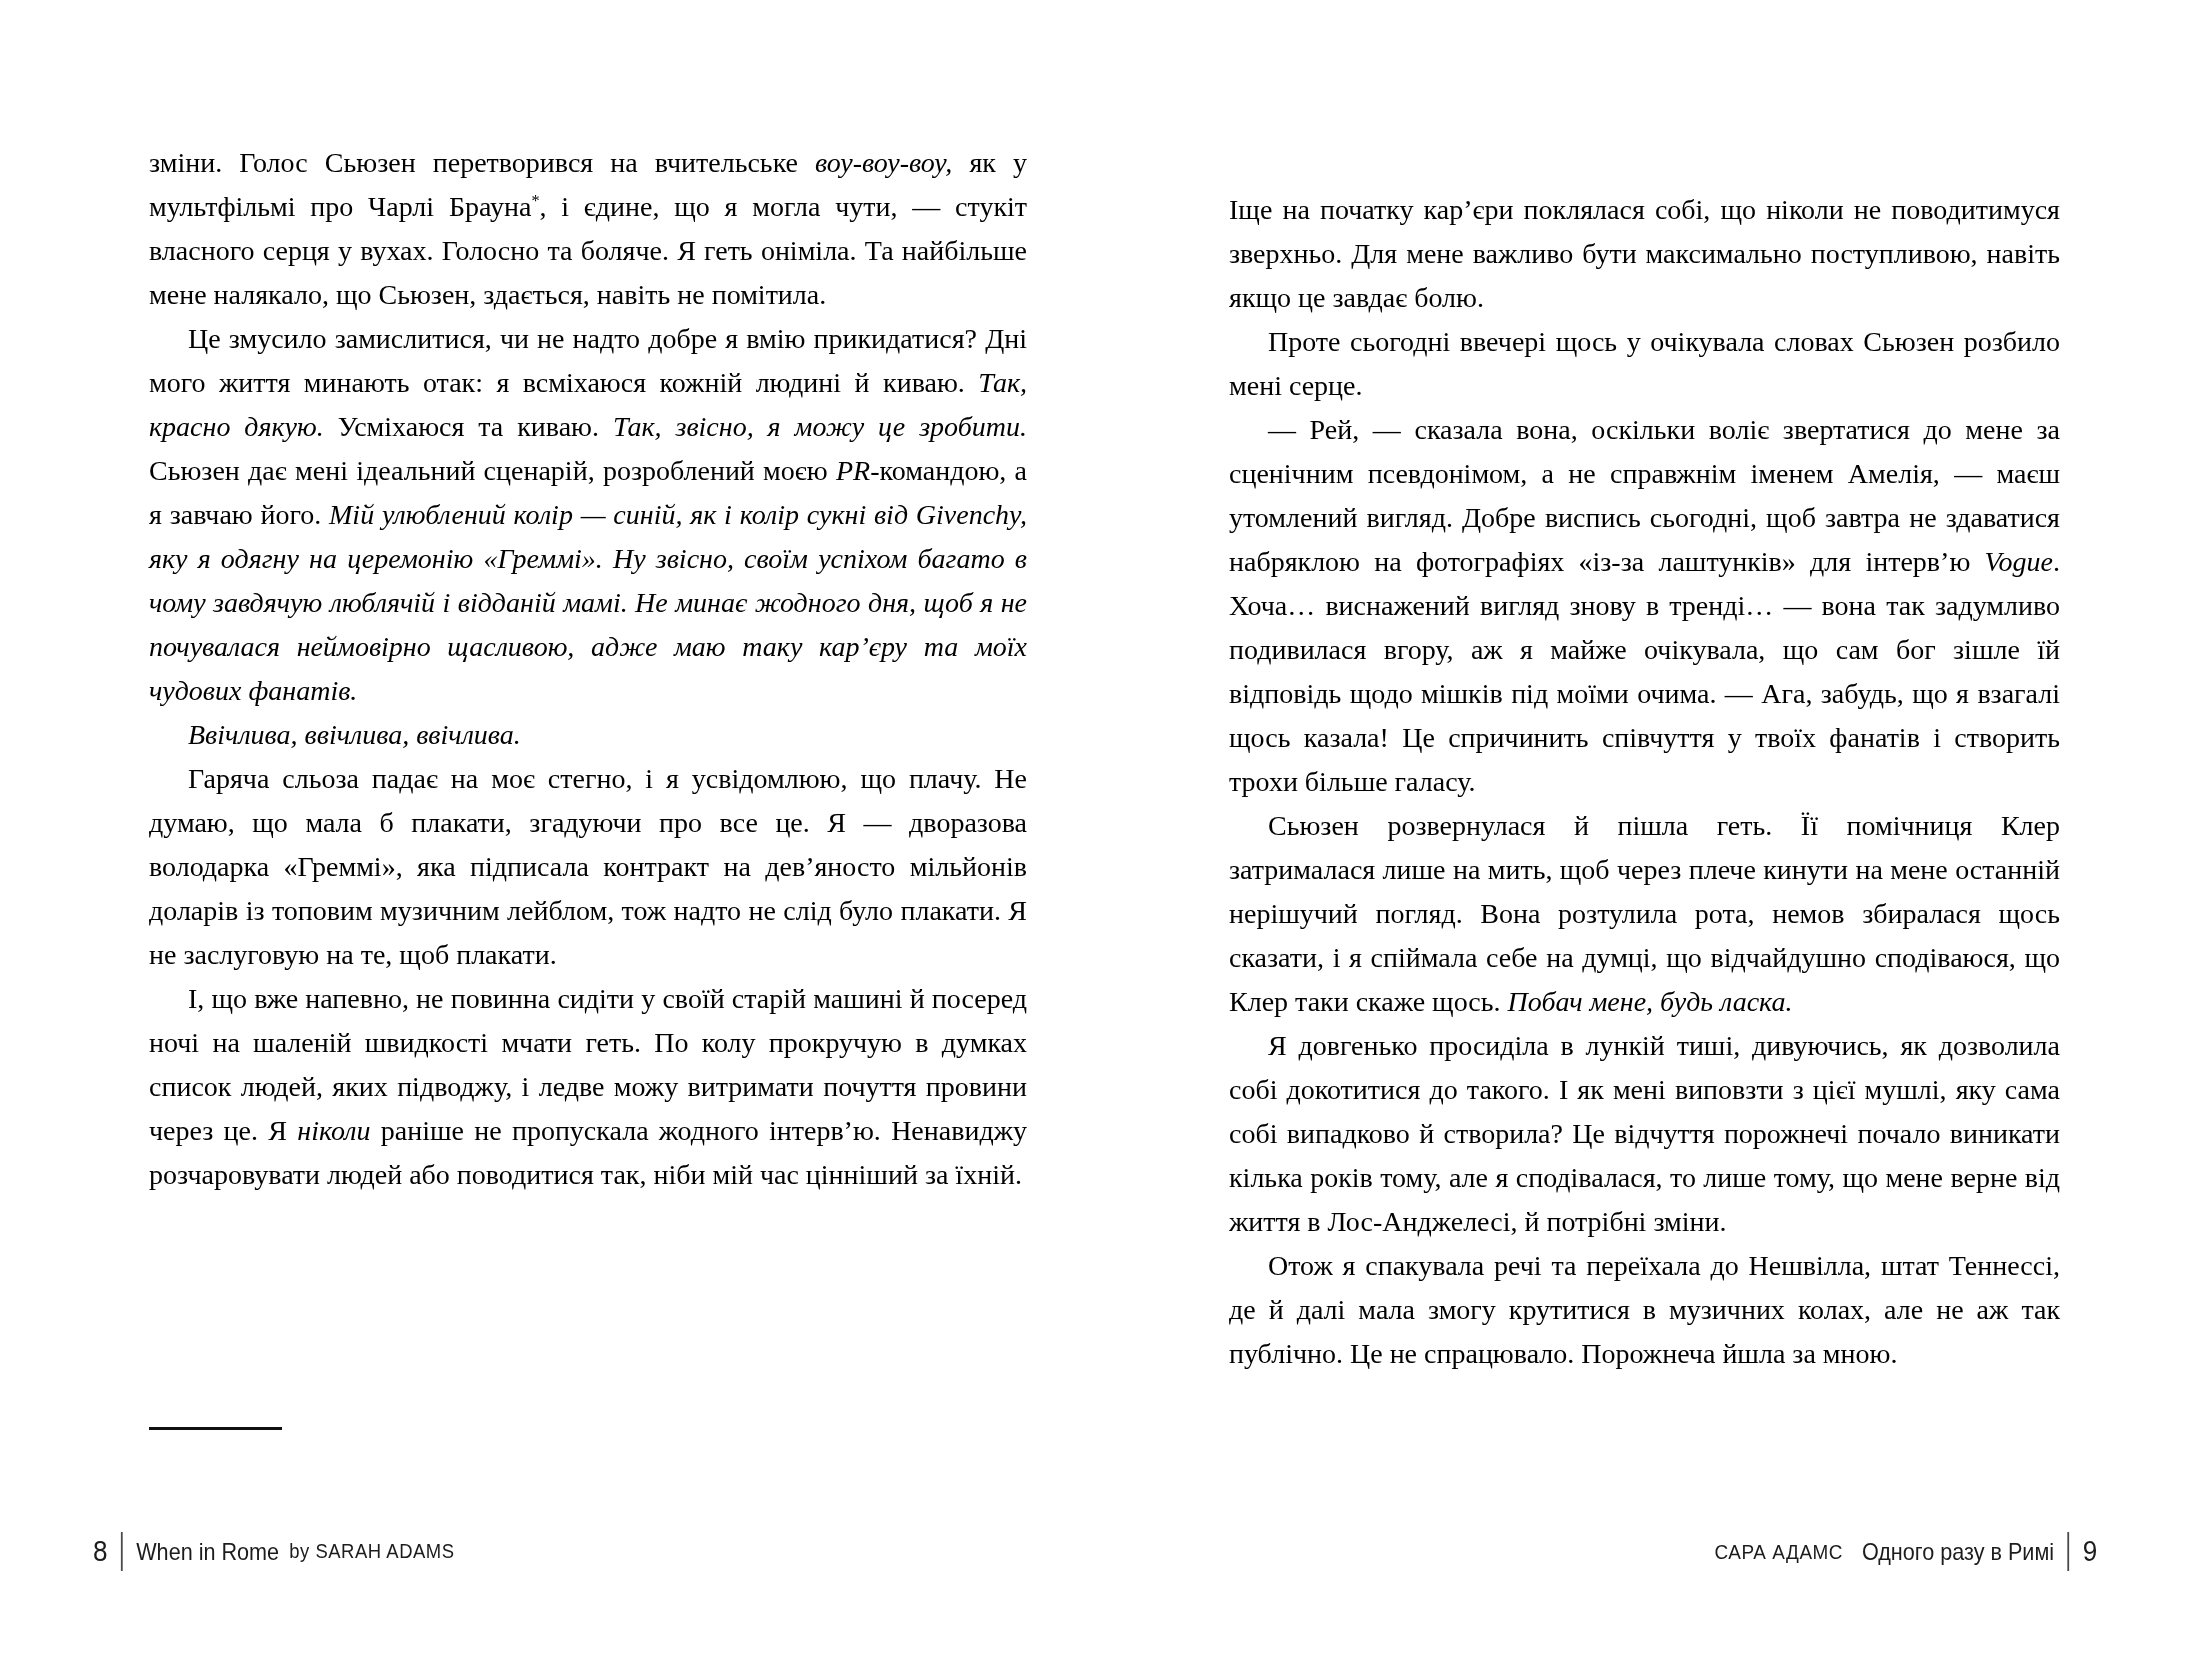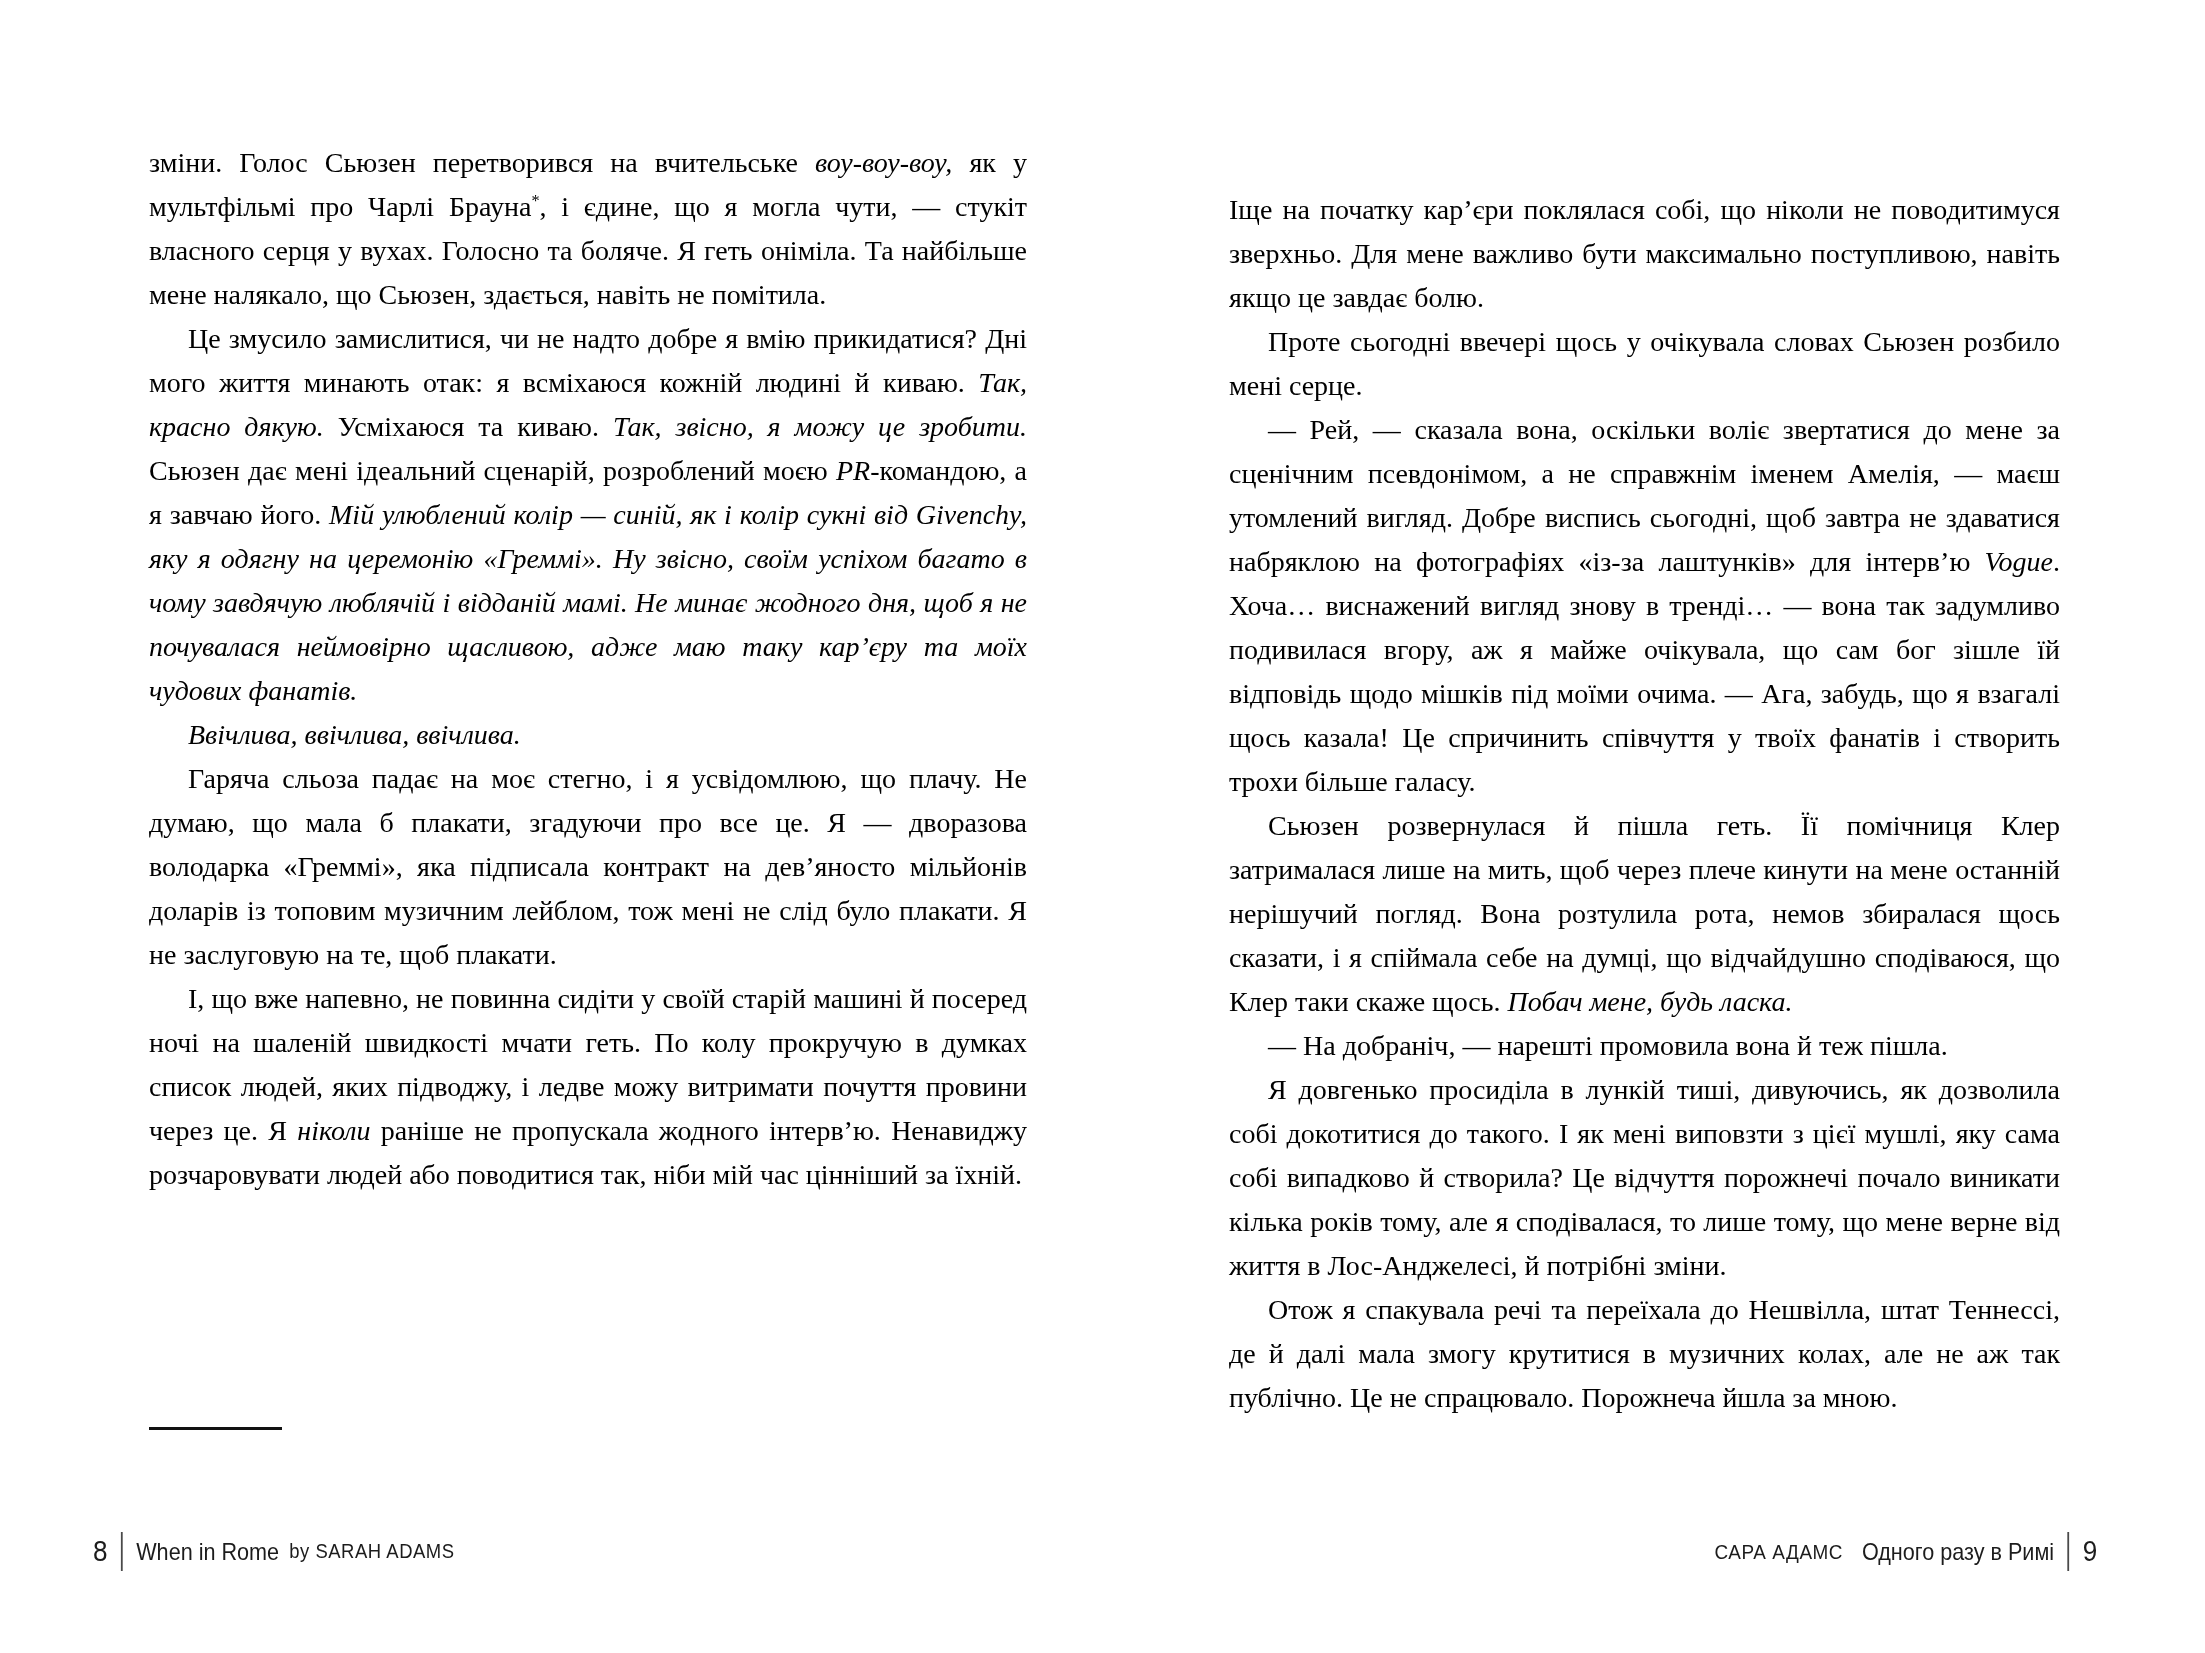--- a/index.html
+++ b/index.html
@@ -78,21 +78,21 @@
   .ftitle2 { font-size: 24px; line-height: 1; }
 </style>
 </head>
 <body>
 
 <section class="page left">
   <div class="text-block left-text" id="left-text">
       <p class="para"><span>зміни. Голос Сьюзен перетворився на вчительське </span><span class="it">воу-воу-воу,</span><span> як у мультфільмі про Чарлі Брауна</span><sup class="fnmark">*</sup><span>, і єдине, що я могла чути, — стукіт власного серця у вухах. Голосно та боляче. Я геть оніміла. Та найбільше мене налякало, що Сьюзен, здається, навіть не помітила.</span></p>
       <p class="para indent"><span>Це змусило замислитися, чи не надто добре я вмію прикидатися? Дні мого життя минають отак: я всміхаюся кожній людині й киваю. </span><span class="it">Так, красно дякую.</span><span> Усміхаюся та киваю. </span><span class="it">Так, звісно, я можу це зробити.</span><span> Сьюзен дає мені ідеальний сценарій, розроблений моєю </span><span class="it">PR</span><span>-командою, а я завчаю його. </span><span class="it">Мій улюблений колір — синій, як і колір сукні від Givenchy, яку я одягну на церемонію «Греммі». Ну звісно, своїм успіхом багато в чому завдячую люблячій і відданій мамі. Не минає жодного дня, щоб я не почувалася неймовірно щасливою, адже маю таку кар’єру та моїх чудових фанатів.</span></p>
       <p class="para indent"><span class="it">Ввічлива, ввічлива, ввічлива.</span></p>
-      <p class="para indent"><span>Гаряча сльоза падає на моє стегно, і я усвідомлюю, що плачу. Не думаю, що мала б плакати, згадуючи про все це. Я — дворазова володарка «Греммі», яка підписала контракт на дев’яносто мільйонів доларів із топовим музичним лейблом, тож мені не слід було плакати. Я не заслуговую на те, щоб плакати.</span></p>
+      <p class="para indent"><span>Гаряча сльоза падає на моє стегно, і я усвідомлюю, що плачу. Не думаю, що мала б плакати, згадуючи про все це. Я — дворазова володарка «Греммі», яка підписала контракт на дев’яносто мільйонів доларів із топовим музичним лейблом, тож надто не слід було плакати. Я не заслуговую на те, щоб плакати.</span></p>
       <p class="para indent"><span>І, що вже напевно, не повинна сидіти у своїй старій машині й посеред ночі на шаленій швидкості мчати геть. По колу прокручую в думках список людей, яких підводжу, і ледве можу витримати почуття провини через це. Я </span><span class="it">ніколи</span><span> раніше не пропускала жодного інтерв’ю. Ненавиджу розчаровувати людей або поводитися так, ніби мій час цінніший за їхній.</span></p>
     </div>
 
   <div class="footnote">
     <div class="footnote-rule"></div>
   </div>
 
   <footer class="page-footer left-footer">
     <span class="pnum">8</span>
     <span class="vbar"></span>
@@ -100,21 +100,20 @@
     <span class="fby">by SARAH ADAMS</span>
   </footer>
 </section>
 
 <section class="page right">
   <div class="text-block right-text" id="right-text">
       <p class="para"><span>Іще на початку кар’єри поклялася собі, що ніколи не поводитимуся зверхньо. Для мене важливо бути максимально поступливою, навіть якщо це завдає болю.</span></p>
       <p class="para indent"><span>Проте сьогодні ввечері щось у очікувала словах Сьюзен розбило мені серце.</span></p>
       <p class="para indent"><span>— Рей, — сказала вона, оскільки воліє звертатися до мене за сценічним псевдонімом, а не справжнім іменем Амелія, — маєш утомлений вигляд. Добре виспись сьогодні, щоб завтра не здаватися набряклою на фотографіях «із-за лаштунків» для інтерв’ю </span><span class="it">Vogue</span><span>. Хоча… виснажений вигляд знову в тренді… — вона так задумливо подивилася вгору, аж я майже очікувала, що сам бог зішле їй відповідь щодо мішків під моїми очима. — Ага, забудь, що я взагалі щось казала! Це спричинить співчуття у твоїх фанатів і створить трохи більше галасу.</span></p>
       <p class="para indent"><span>Сьюзен розвернулася й пішла геть. Її помічниця Клер затрималася лише на мить, щоб через плече кинути на мене останній нерішучий погляд. Вона розтулила рота, немов збиралася щось сказати, і я спіймала себе на думці, що відчайдушно сподіваюся, що Клер таки скаже щось. </span><span class="it">Побач мене, будь ласка.</span></p>
-      <p class="para indent"><span>— На добраніч, — нарешті промовила вона й теж пішла.</span></p>
       <p class="para indent"><span>Я довгенько просиділа в лункій тиші, дивуючись, як дозволила собі докотитися до такого. І як мені виповзти з цієї мушлі, яку сама собі випадково й створила? Це відчуття порожнечі почало виникати кілька років тому, але я сподівалася, то лише тому, що мене верне від життя в Лос-Анджелесі, й потрібні зміни.</span></p>
       <p class="para indent"><span>Отож я спакувала речі та переїхала до Нешвілла, штат Теннессі, де й далі мала змогу крутитися в музичних колах, але не аж так публічно. Це не спрацювало. Порожнеча йшла за мною.</span></p>
     </div>
 
   <footer class="page-footer right-footer">
     <span class="fauthor">САРА АДАМС</span>
     <span class="ftitle2">Одного разу в Римі</span>
     <span class="vbar"></span>
     <span class="pnum">9</span>
   </footer>

